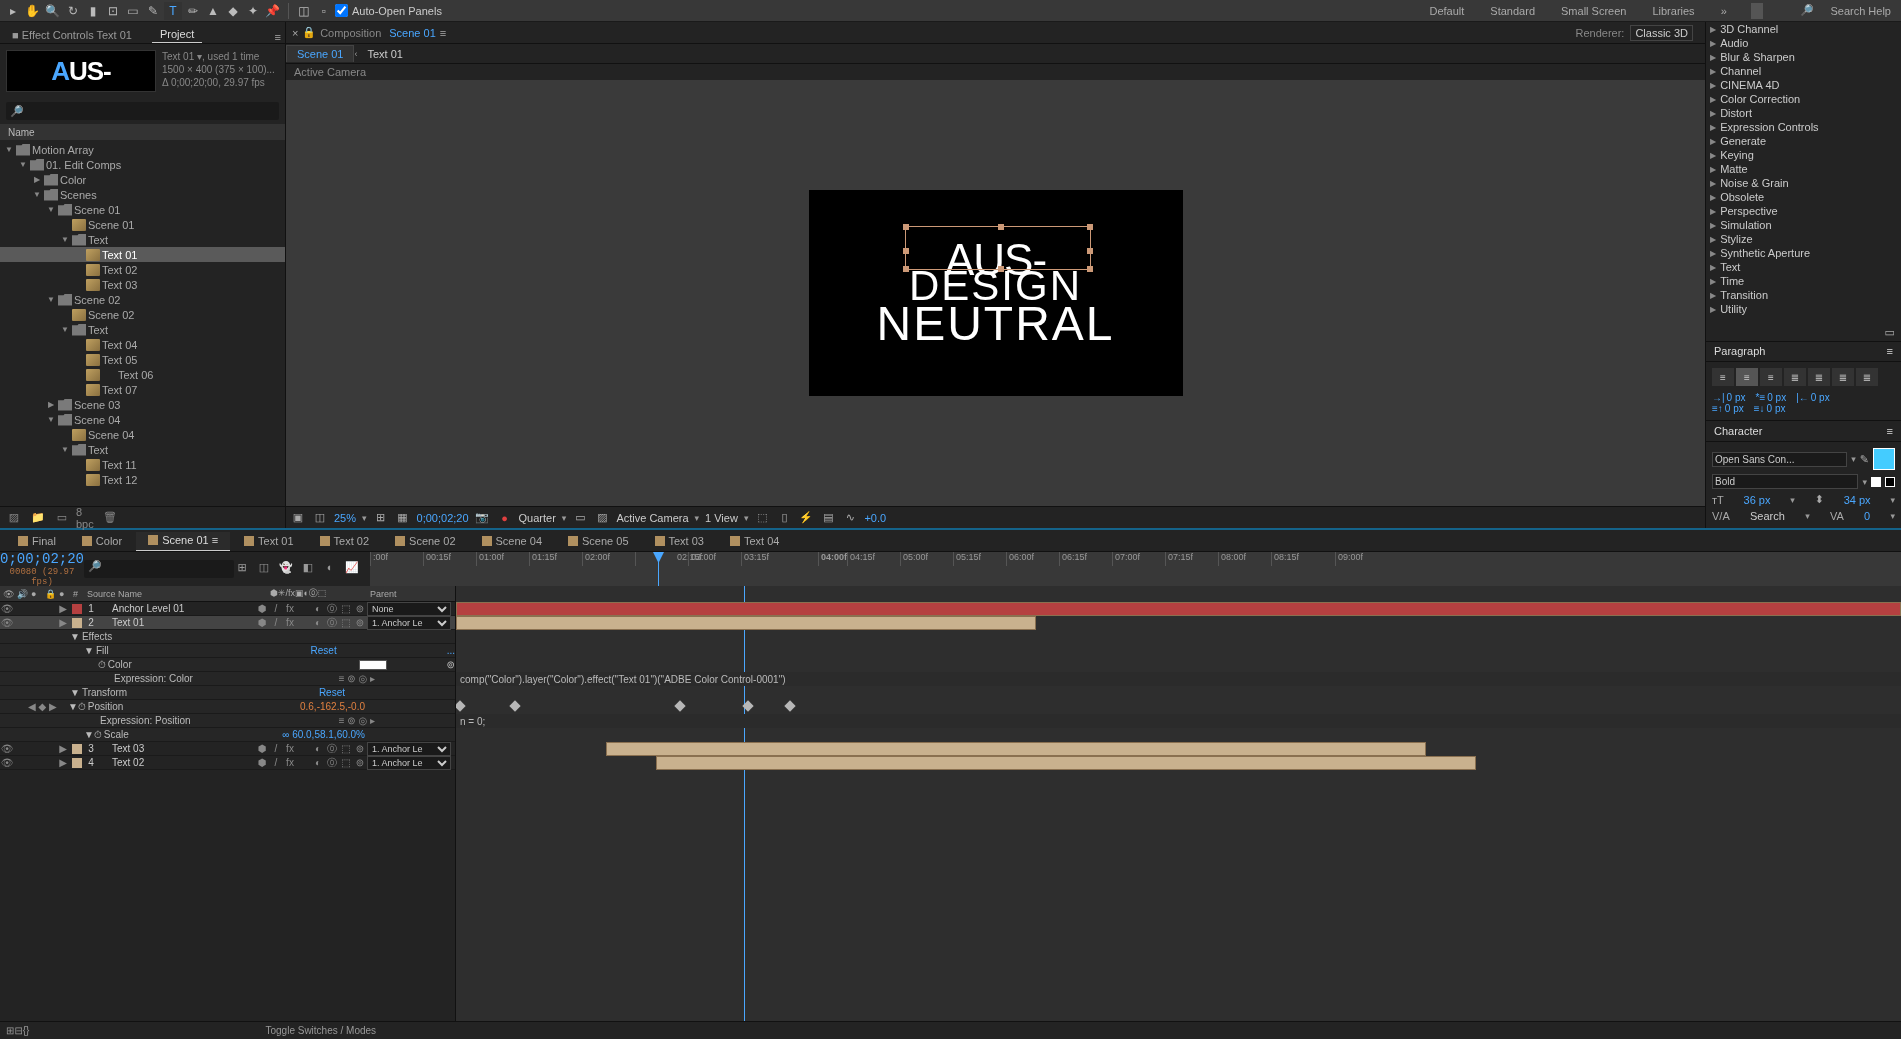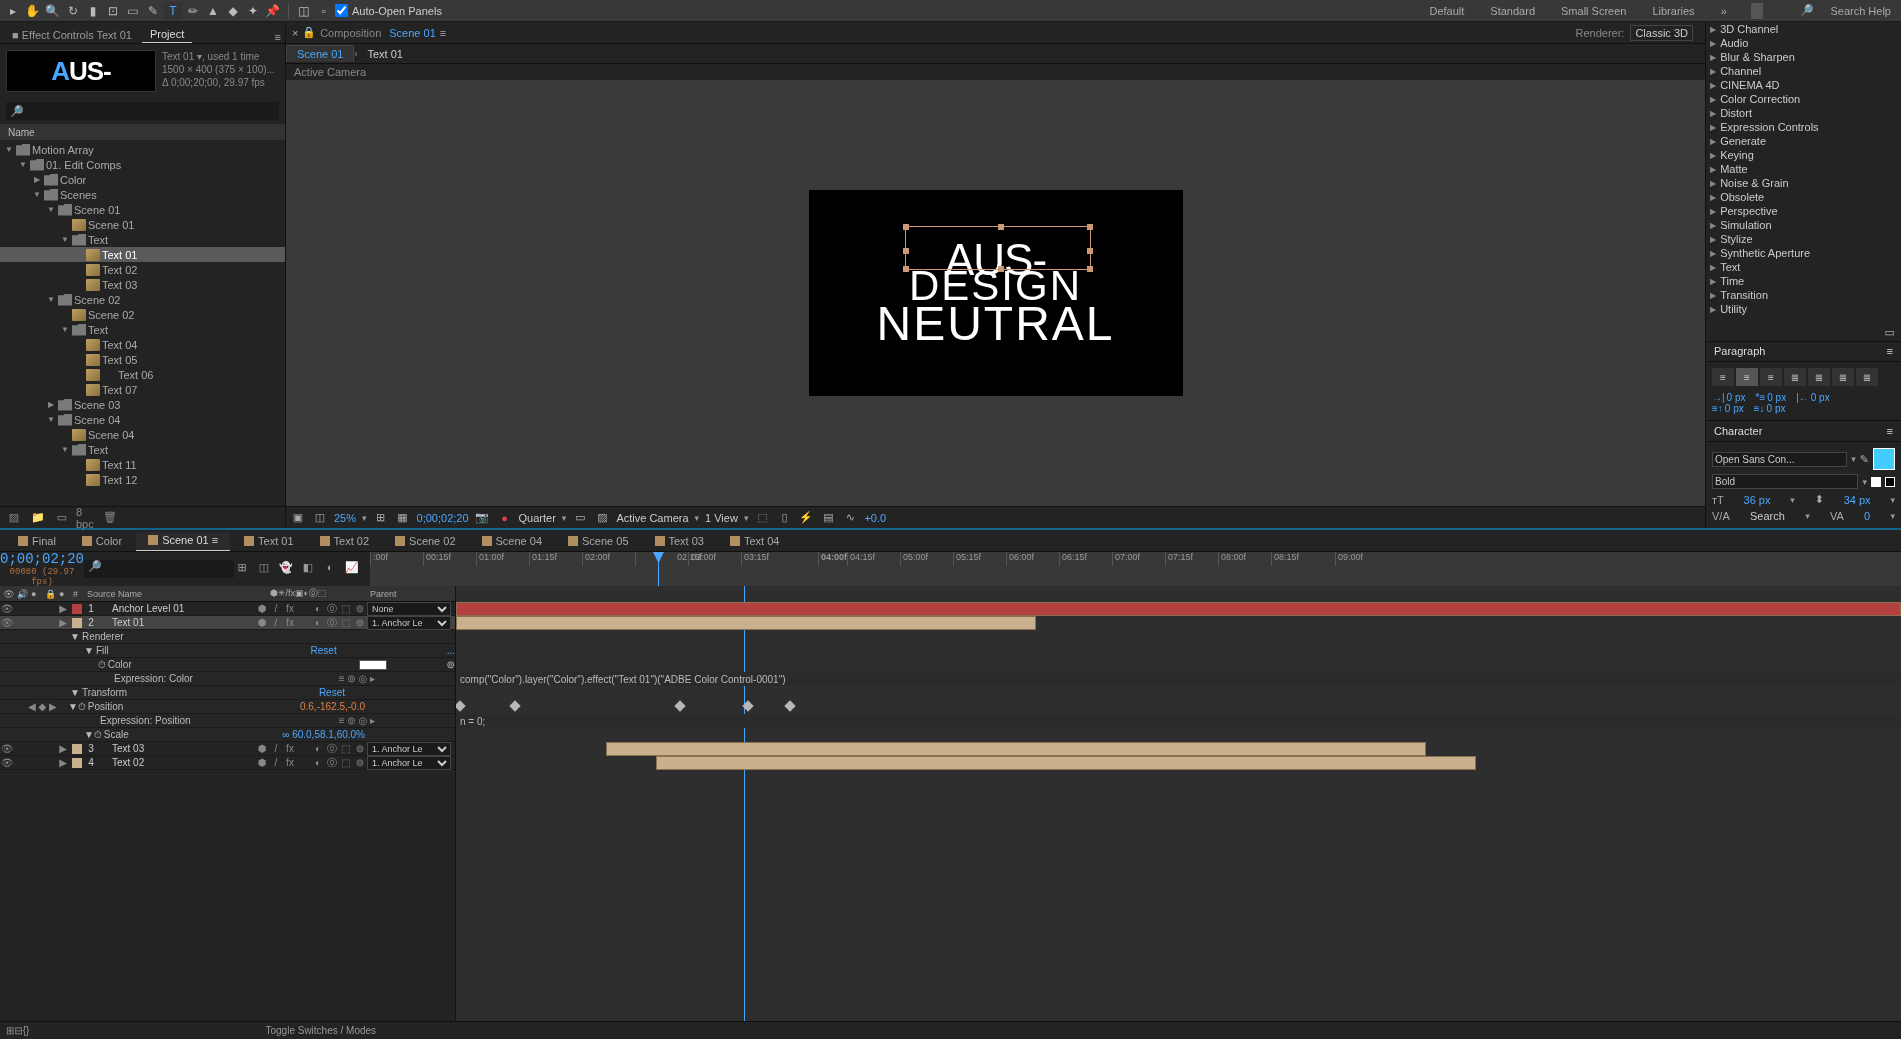--- a/index.html
+++ b/index.html
@@ -17,21 +17,21 @@
 
 
 .main { display: flex; height: 506px; }
 .left { width: 286px; background: #232323; display: flex; flex-direction: column; border-right: 1px solid #111; }
 .center { flex: 1; background: #232323; display: flex; flex-direction: column; }
 .right { width: 196px; background: #232323; border-left: 1px solid #111; display: flex; flex-direction: column; overflow: hidden; }
 
 
 .tabrow { height: 22px; background: #232323; display: flex; align-items: flex-end; padding: 0 4px; gap: 2px; border-bottom: 1px solid #111; }
 .tab { padding: 2px 8px; font-size: 11px; color: #999; cursor: pointer; }
-.tab.active { color: #ddd; border-bottom: 1px solid #ccc; }
+.tab.active { color: #ddd; border-bottom: 1px solid #ccc; margin-left: 10px; }
 .tablabel { color: #888; margin-right: 4px; }
 
 
 .proj-info { display: flex; padding: 6px; gap: 6px; }
 .thumb { width: 150px; height: 42px; background: #000; display: flex; align-items: center; justify-content: center; font-family: Impact, sans-serif; font-size: 26px; font-weight: bold; color: #fff; letter-spacing: -1px; border: 1px solid #333; }
 .thumb b.blue { color: #4aa7ff; }
 .proj-meta { font-size: 10px; color: #888; line-height: 1.3; }
 .proj-search { margin: 4px 6px; background: #1a1a1a; height: 18px; border-radius: 2px; display: flex; align-items: center; padding: 0 4px; color: #666; }
 .proj-head { height: 16px; background: #333; padding: 0 8px; display: flex; align-items: center; font-size: 10px; color: #bbb; }
 .tree { flex: 1; overflow: auto; padding: 2px 0; }
@@ -558,21 +558,21 @@
             <span class="sw">fx</span>
             <span class="sw"></span>
             <span class="sw">◐</span>
             <span class="sw">⓪</span>
             <span class="sw">⬚</span>
             <span class="sw">⊚</span>
             <span class="parent"><select><option>1. Anchor Le</option></select></span>
           </div>
           <div class="layer prop" style="padding-left: 70px;">
             <span class="tw">▼</span>
-            <span class="name">Renderer</span>
+            <span class="name">Effects</span>
           </div>
           <div class="layer prop" style="padding-left: 84px;">
             <span class="tw">▼</span>
             <span class="name">Fill</span>
             <span class="val" style="margin-left:auto;margin-right:110px">Reset</span>
             <span class="val">...</span>
           </div>
           <div class="layer prop" style="padding-left: 98px;">
             <span class="tw"></span>
             <span>⏱ </span>

